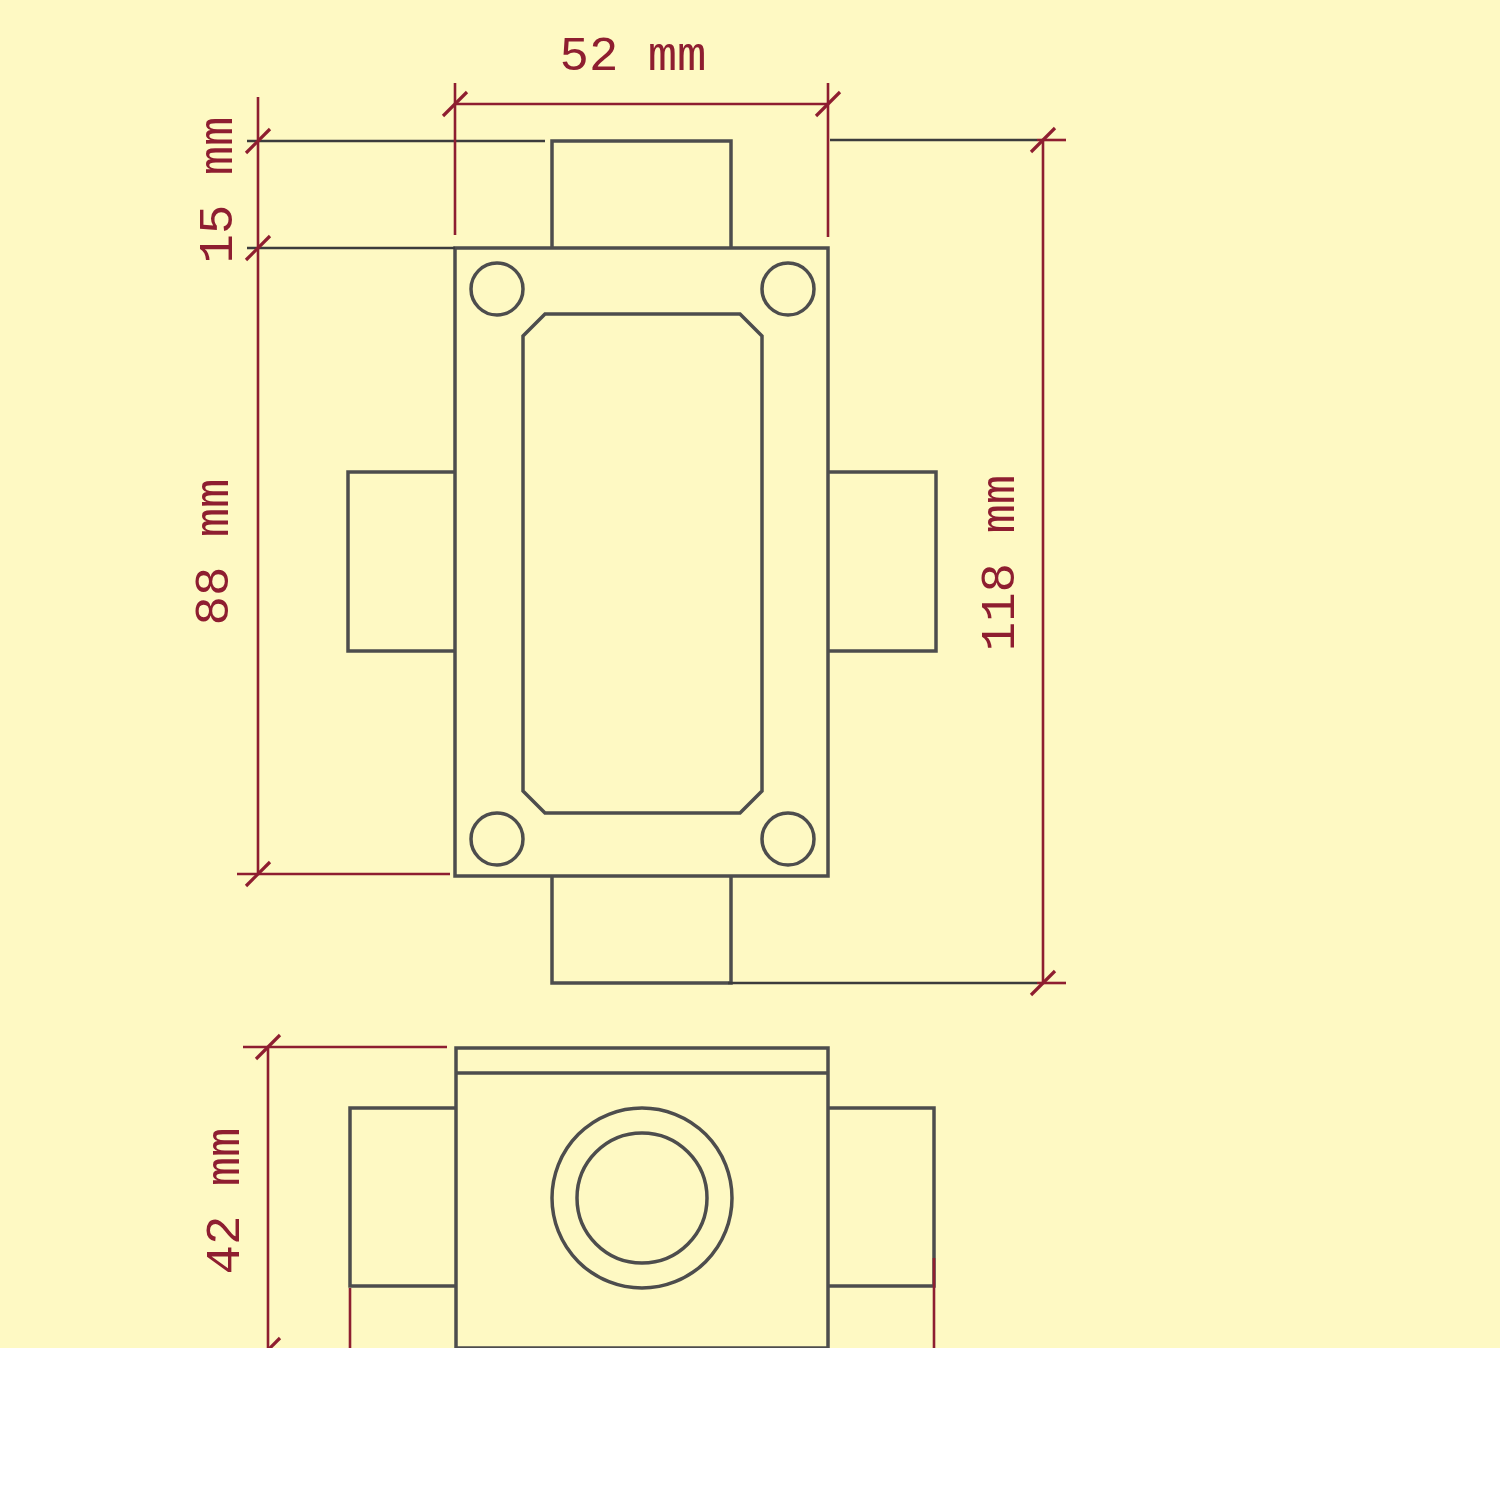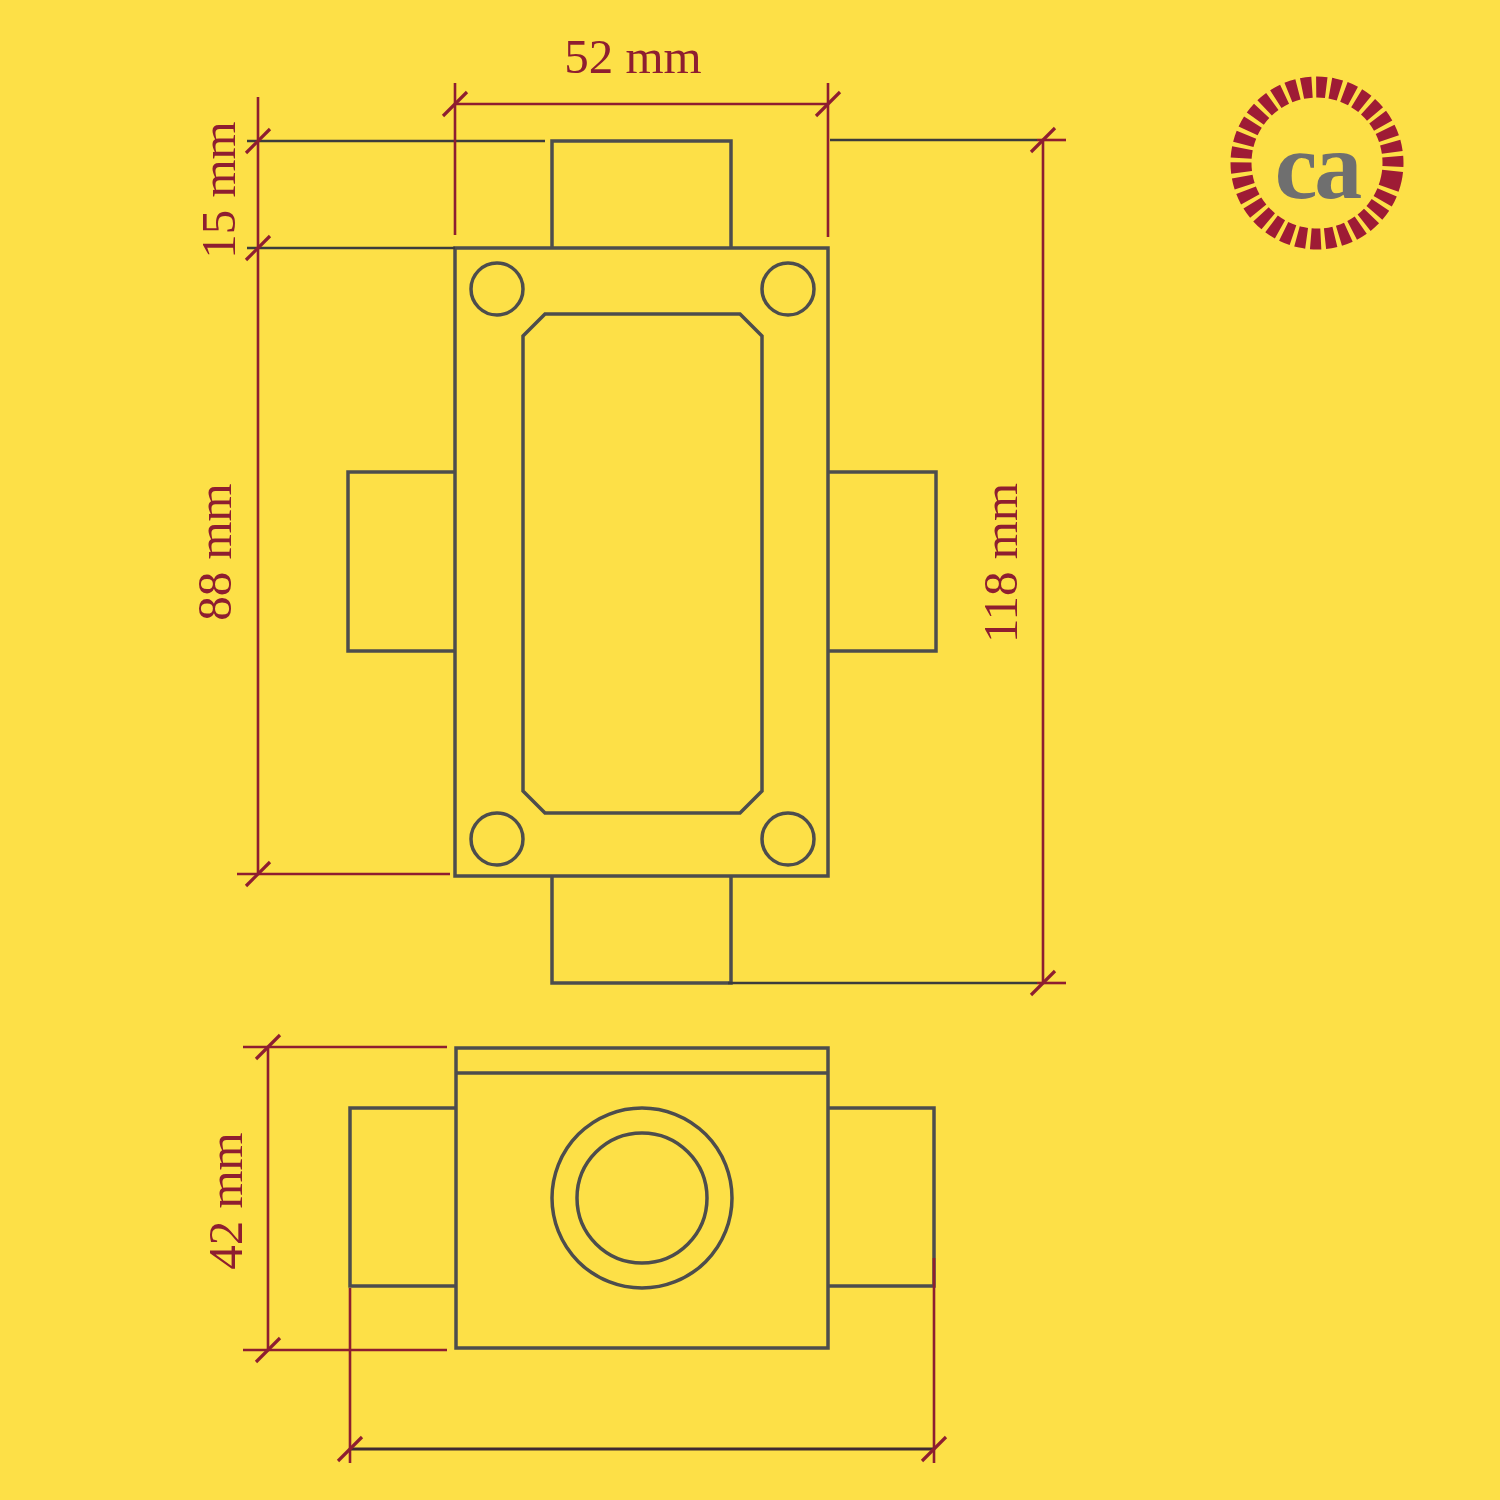--- a/index.html
+++ b/index.html
@@ -1,19 +1,19 @@
 <!DOCTYPE html>
 <html><head>
 <meta charset="utf-8">
 <style>
   html,body{margin:0;padding:0;}
   .stage{
-    position:relative;width:1500px;height:1500px;
-    background:#fde047;overflow:hidden;
-    font-family:Liberation Serif, serif;
+    position:relative;width:1500px;height:1348px;
+    background:#fef9c3;overflow:hidden;
+    font-family:Liberation Mono, monospace;
   }
   .drawing-svg{position:absolute;left:0;top:0;}
   .dim-label{
     position:absolute;width:240px;height:52px;line-height:52px;
     text-align:center;font-size:49px;color:#8e1e30;
     white-space:nowrap;user-select:none;
   }
   .vert{transform:rotate(-90deg);transform-origin:center center;}
   .logo{position:absolute;left:1222px;top:68px;width:190px;height:190px;}
   .logo-ring{position:absolute;left:0;top:0;}
@@ -90,20 +90,14 @@
       <line x1="922" y1="1461" x2="946" y2="1437"></line>
     </g>
   </svg>
 
   <div class="dim-label" style="left:513px;top:31px;">52 mm</div>
   <div class="dim-label vert" style="left:99px;top:164px;">15 mm</div>
   <div class="dim-label vert" style="left:95px;top:526px;">88 mm</div>
   <div class="dim-label vert" style="left:881px;top:537px;">118 mm</div>
   <div class="dim-label vert" style="left:106px;top:1175px;">42 mm</div>
 
-  <div class="logo">
-    <svg class="logo-ring" width="190" height="190" viewBox="0 0 190 190">
-      <circle cx="95" cy="95" r="76" fill="none" stroke-width="21" stroke-dasharray="10 4.2" transform="rotate(12 95 95)" stroke="#9e1b35"></circle>
-    </svg>
-    <div class="logo-text">ca</div>
-  </div>
 
 </div>
 
 </body></html>

